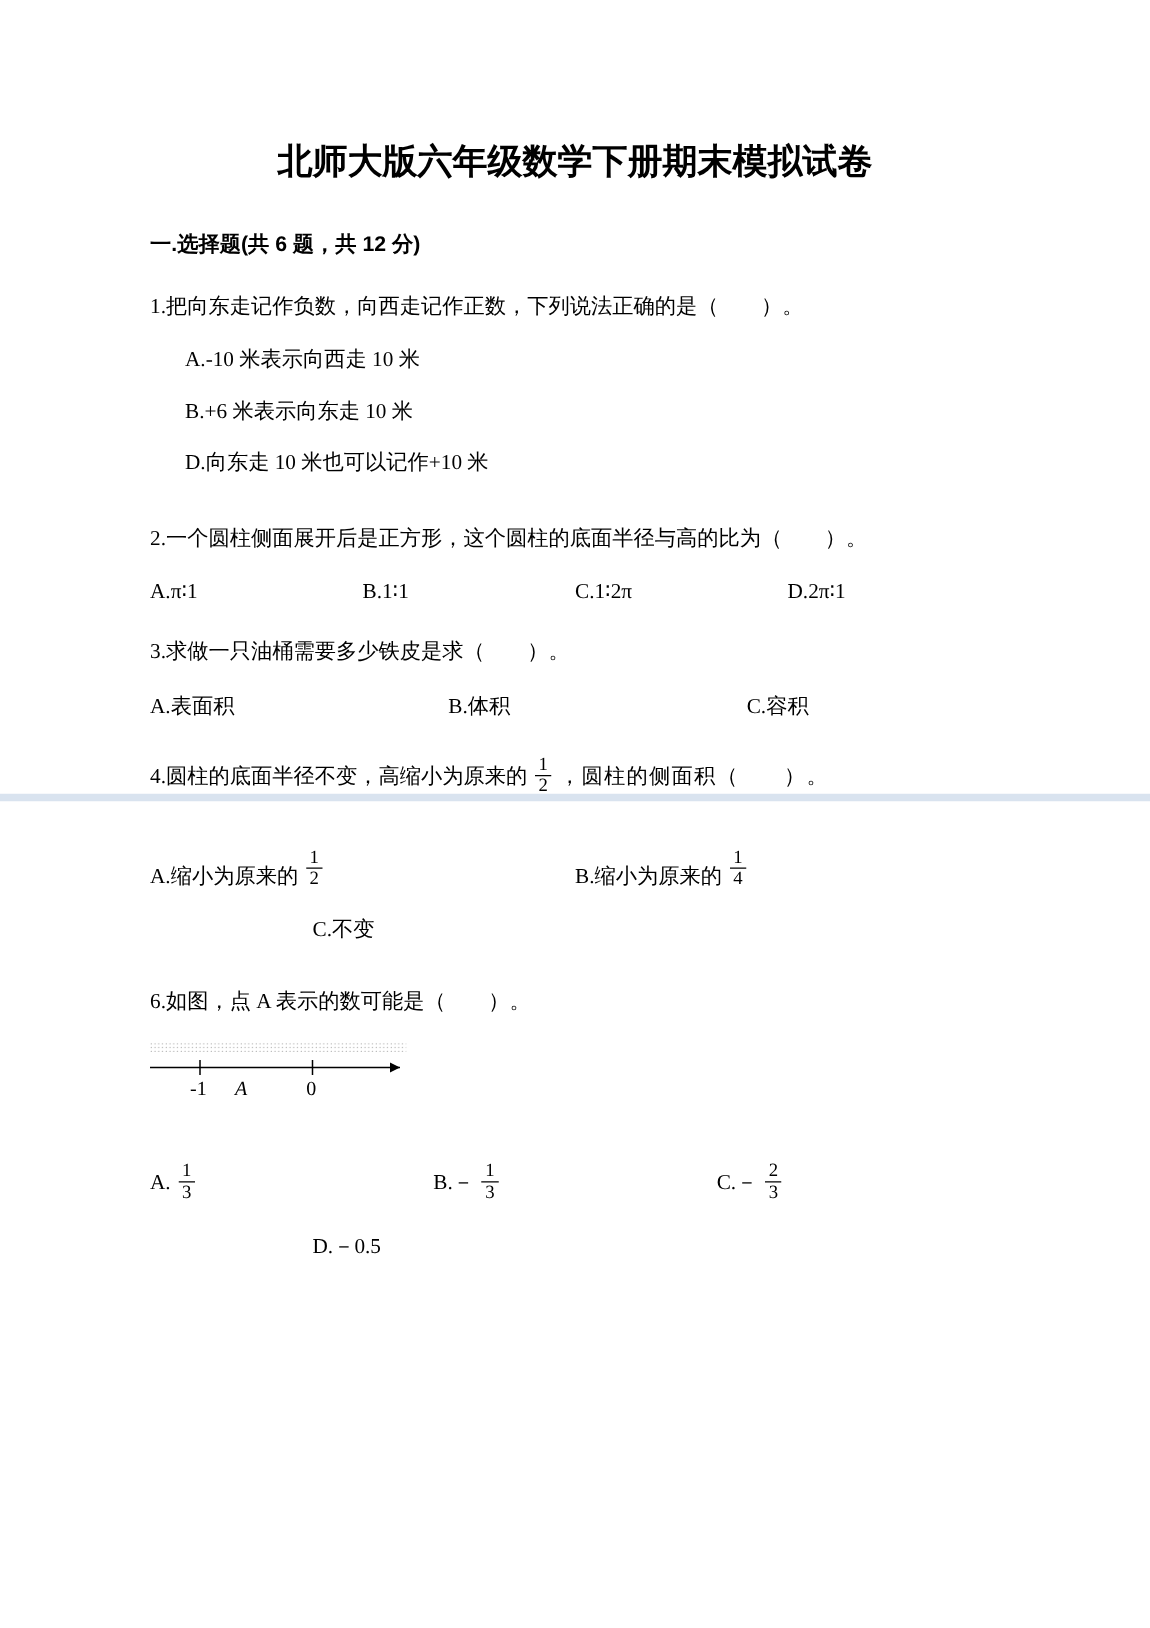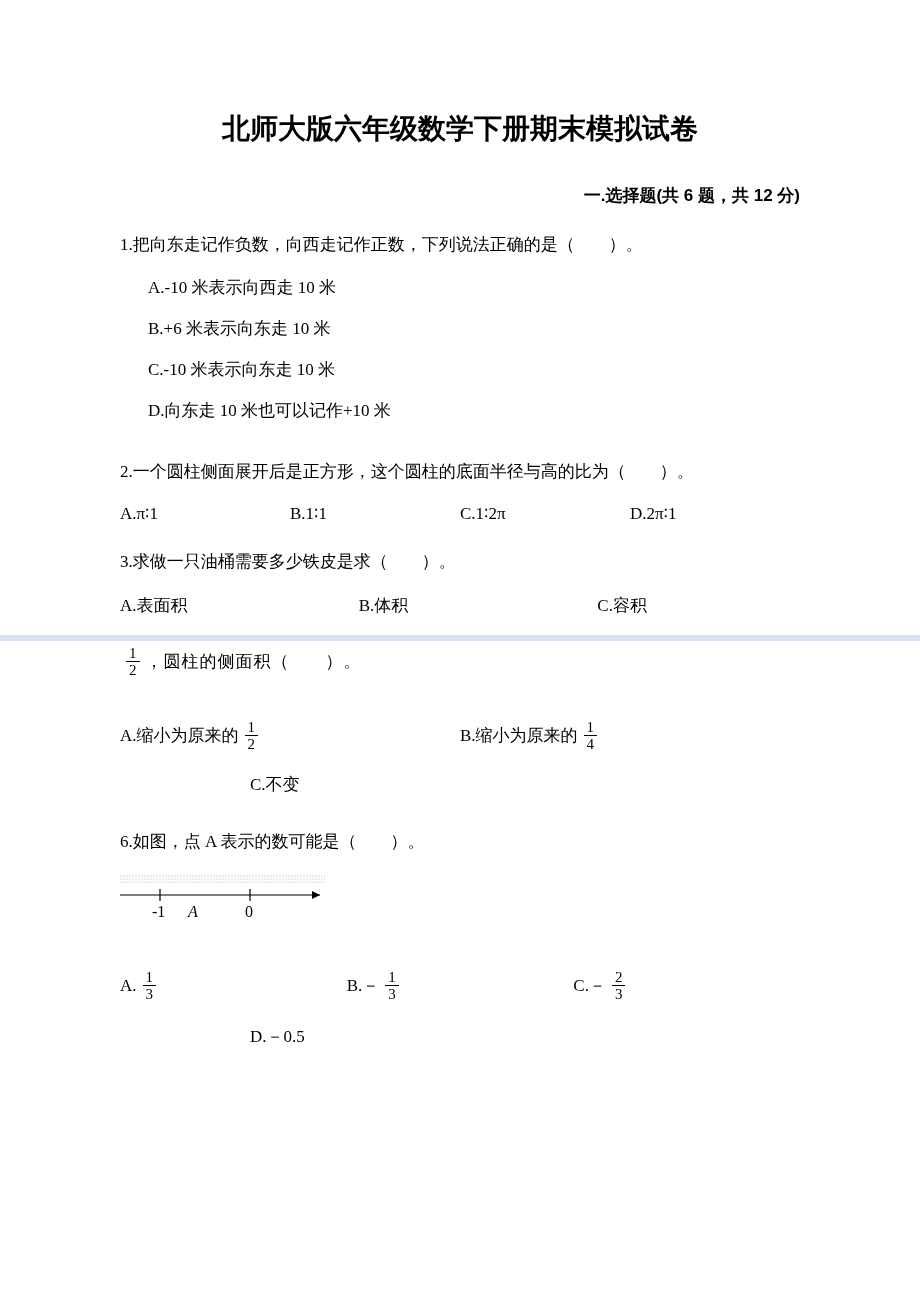--- a/index.html
+++ b/index.html
@@ -17,21 +17,20 @@
       font-size: 28px;
       font-weight: bold;
       font-family: "SimHei", "黑体", sans-serif;
       margin-bottom: 36px;
     }
     .section-header {
       font-size: 17px;
       font-weight: bold;
       font-family: "SimHei", "黑体", sans-serif;
       margin-bottom: 24px;
-      text-align: right;
     }
     .q {
       font-size: 17px;
       line-height: 1.6;
       margin-bottom: 6px;
       font-family: "FangSong","仿宋","SimSun", serif;
     }
     .q-text {
       margin-bottom: 18px;
     }
@@ -78,21 +77,21 @@
     .q4-line {
       display: flex;
       align-items: center;
       margin-bottom: 40px;
     }
     .q4-opts-a {
       display: flex;
       margin-bottom: 18px;
       margin-top: 20px;
     }
-    .q4-opts-a .opt { flex: 1; display:flex; align-items:center; }
+    .q4-opts-a .opt { flex: 1; display:flex; align-items:flex-end; }
     .q4-c { margin-left: 130px; margin-bottom: 30px; }
     .number-line {
       margin: 20px 0 40px 0;
     }
     .q5-opts {
       display: flex;
       margin-bottom: 20px;
     }
     .q5-opts .opt { flex:1; display:flex; align-items:center; }
     .q5-d { margin-left: 130px; }
@@ -113,40 +112,40 @@
 <div class="shade-band"></div>
 
 <div class="title">北师大版六年级数学下册期末模拟试卷</div>
 
 <div class="section-header">一.选择题(共 6 题，共 12 分)</div>
 
 <div class="q q-text">1.把向东走记作负数，向西走记作正数，下列说法正确的是（　　）。</div>
 <div class="options-2col">
   <div class="opt">A.-10 米表示向西走 10 米</div>
   <div class="opt">B.+6 米表示向东走 10 米</div>
-  <div class="opt">C.-10 米表示向东走 10 米</div>
   <div class="opt">D.向东走 10 米也可以记作+10 米</div>
 </div>
 
 <div class="q q-text">2.一个圆柱侧面展开后是正方形，这个圆柱的底面半径与高的比为（　　）。</div>
 <div class="options-4col">
   <div class="opt">A.π∶1</div>
   <div class="opt">B.1∶1</div>
   <div class="opt">C.1∶2π</div>
   <div class="opt">D.2π∶1</div>
 </div>
 
 <div class="q q-text">3.求做一只油桶需要多少铁皮是求（　　）。</div>
 <div class="options-3col" style="margin-bottom:28px;">
   <div class="opt">A.表面积</div>
   <div class="opt">B.体积</div>
   <div class="opt">C.容积</div>
 </div>
 
 <div class="q q4-line">
+  <span>4.圆柱的底面半径不变，高缩小为原来的</span>
   <span class="frac">
     <span class="num">1</span>
     <span class="den">2</span>
   </span>
   <span class="inline-blank">，圆柱的侧面积（　　）。</span>
 </div>
 <div class="q4-opts-a">
   <div class="opt">
     <span>A.缩小为原来的</span>
     <span class="frac">

